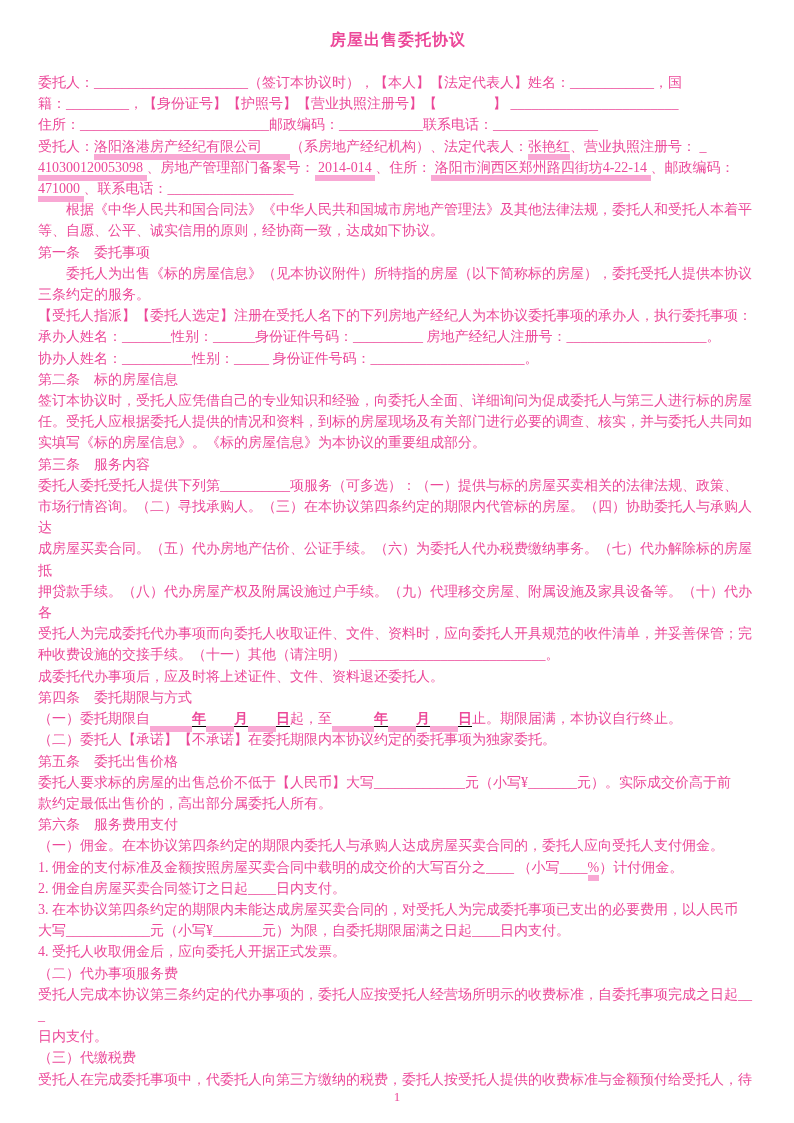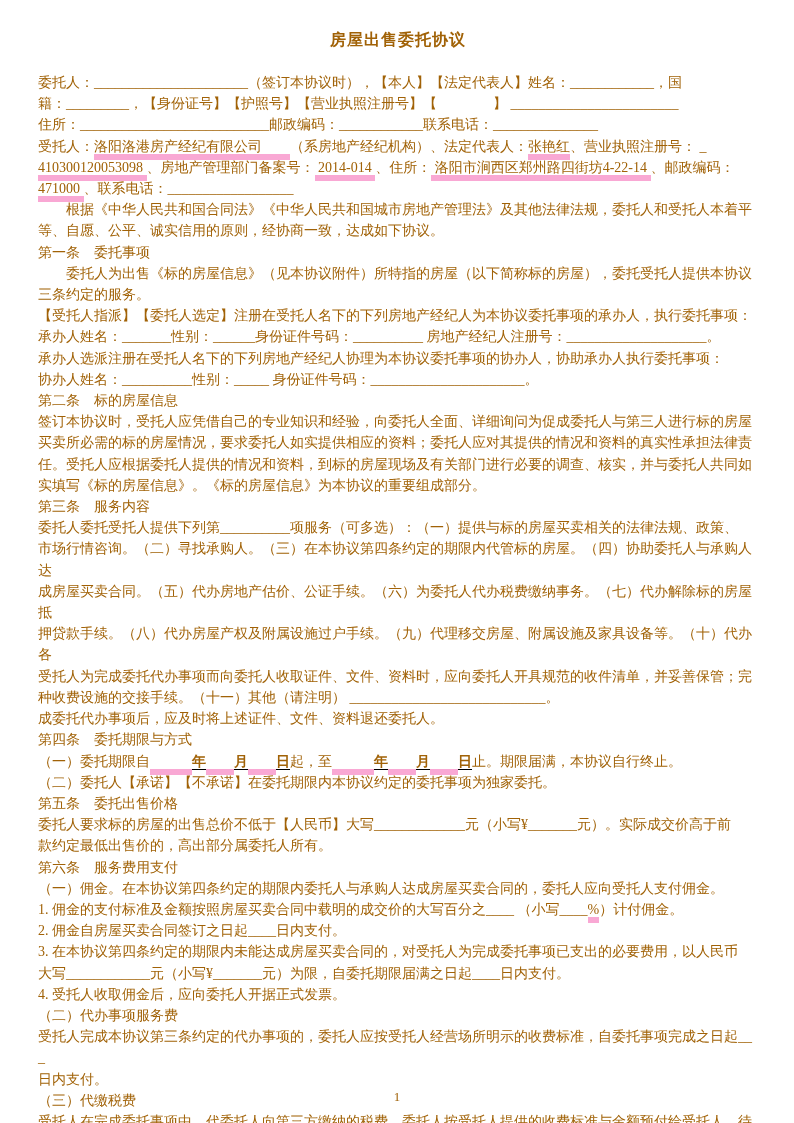--- a/index.html
+++ b/index.html
@@ -1,21 +1,21 @@
 <!DOCTYPE html>
 <html><head>
 <meta charset="utf-8">
 <style>
   html, body { margin: 0; padding: 0; background: #ffffff; }
   .page {
     position: relative;
     width: 794px;
     height: 1123px;
     background: #ffffff;
-    color: #a16207;
+    color: #ec4899;
     font-family: "Liberation Serif", "DejaVu Serif", serif;
     overflow: hidden;
   }
   .content {
     position: absolute;
     top: 30px;
     left: 38px;
     right: 36px;
   }
   .doc-title {
@@ -65,25 +65,23 @@
         <div class="line"><span class="r-b">受托人：</span><span class="r-u">洛阳洛港房产经纪有限公司　　</span><span class="r-p">（系房地产经纪机构）、法定代表人：</span><span class="r-u">张艳红</span><span class="r-p">、营业执照注册号：</span><span class="r-p"> _</span></div>
         <div class="line"><span class="r-u">410300120053098 </span><span class="r-p">、房地产管理部门备案号：</span><span class="r-u"> 2014-014 </span><span class="r-p">、住所：</span><span class="r-u"> 洛阳市涧西区郑州路四街坊4-22-14 </span><span class="r-p">、邮政编码：</span></div>
         <div class="line"><span class="r-u">471000 </span><span class="r-p">、联系电话：</span><span class="r-p">__________________</span></div>
         <div class="line"><span class="r-p">　　根据《中华人民共和国合同法》《中华人民共和国城市房地产管理法》及其他法律法规，委托人和受托人本着平</span></div>
         <div class="line"><span class="r-p">等、自愿、公平、诚实信用的原则，经协商一致，达成如下协议。</span></div>
         <div class="line heading"><span class="r-b">第一条　委托事项</span></div>
         <div class="line"><span class="r-p">　　委托人为出售《标的房屋信息》（见本协议附件）所特指的房屋（以下简称标的房屋），委托受托人提供本协议</span></div>
         <div class="line"><span class="r-p">三条约定的服务。</span></div>
         <div class="line"><span class="r-p">【受托人指派】【委托人选定】注册在受托人名下的下列房地产经纪人为本协议委托事项的承办人，执行委托事项：</span></div>
         <div class="line"><span class="r-p">承办人姓名：</span><span class="r-p">_______</span><span class="r-p">性别：</span><span class="r-p">______</span><span class="r-p">身份证件号码：</span><span class="r-p">__________</span><span class="r-p"> 房地产经纪人注册号：</span><span class="r-p">____________________</span><span class="r-p">。</span></div>
-        <div class="line"><span class="r-p">承办人选派注册在受托人名下的下列房地产经纪人协理为本协议委托事项的协办人，协助承办人执行委托事项：</span></div>
         <div class="line"><span class="r-p">协办人姓名：</span><span class="r-p">__________</span><span class="r-p">性别：</span><span class="r-p">_____</span><span class="r-p"> 身份证件号码：</span><span class="r-p">______________________</span><span class="r-p">。</span></div>
         <div class="line heading"><span class="r-b">第二条　标的房屋信息</span></div>
         <div class="line"><span class="r-p">签订本协议时，受托人应凭借自己的专业知识和经验，向委托人全面、详细询问为促成委托人与第三人进行标的房屋</span></div>
-        <div class="line"><span class="r-p">买卖所必需的标的房屋情况，要求委托人如实提供相应的资料；委托人应对其提供的情况和资料的真实性承担法律责</span></div>
         <div class="line"><span class="r-p">任。受托人应根据委托人提供的情况和资料，到标的房屋现场及有关部门进行必要的调查、核实，并与委托人共同如</span></div>
         <div class="line"><span class="r-p">实填写《标的房屋信息》。《标的房屋信息》为本协议的重要组成部分。</span></div>
         <div class="line heading"><span class="r-b">第三条　服务内容</span></div>
         <div class="line"><span class="r-p">委托人委托受托人提供下列第</span><span class="r-p">__________</span><span class="r-p">项服务（可多选）：（一）提供与标的房屋买卖相关的法律法规、政策、</span></div>
         <div class="line"><span class="r-p">市场行情咨询。（二）寻找承购人。（三）在本协议第四条约定的期限内代管标的房屋。（四）协助委托人与承购人达</span></div>
         <div class="line"><span class="r-p">成房屋买卖合同。（五）代办房地产估价、公证手续。（六）为委托人代办税费缴纳事务。（七）代办解除标的房屋抵</span></div>
         <div class="line"><span class="r-p">押贷款手续。（八）代办房屋产权及附属设施过户手续。（九）代理移交房屋、附属设施及家具设备等。（十）代办各</span></div>
         <div class="line"><span class="r-p">受托人为完成委托代办事项而向委托人收取证件、文件、资料时，应向委托人开具规范的收件清单，并妥善保管；完</span></div>
         <div class="line"><span class="r-p">种收费设施的交接手续。（十一）其他（请注明） </span><span class="r-p">____________________________</span><span class="r-p">。</span></div>
         <div class="line"><span class="r-p">成委托代办事项后，应及时将上述证件、文件、资料退还委托人。</span></div>

